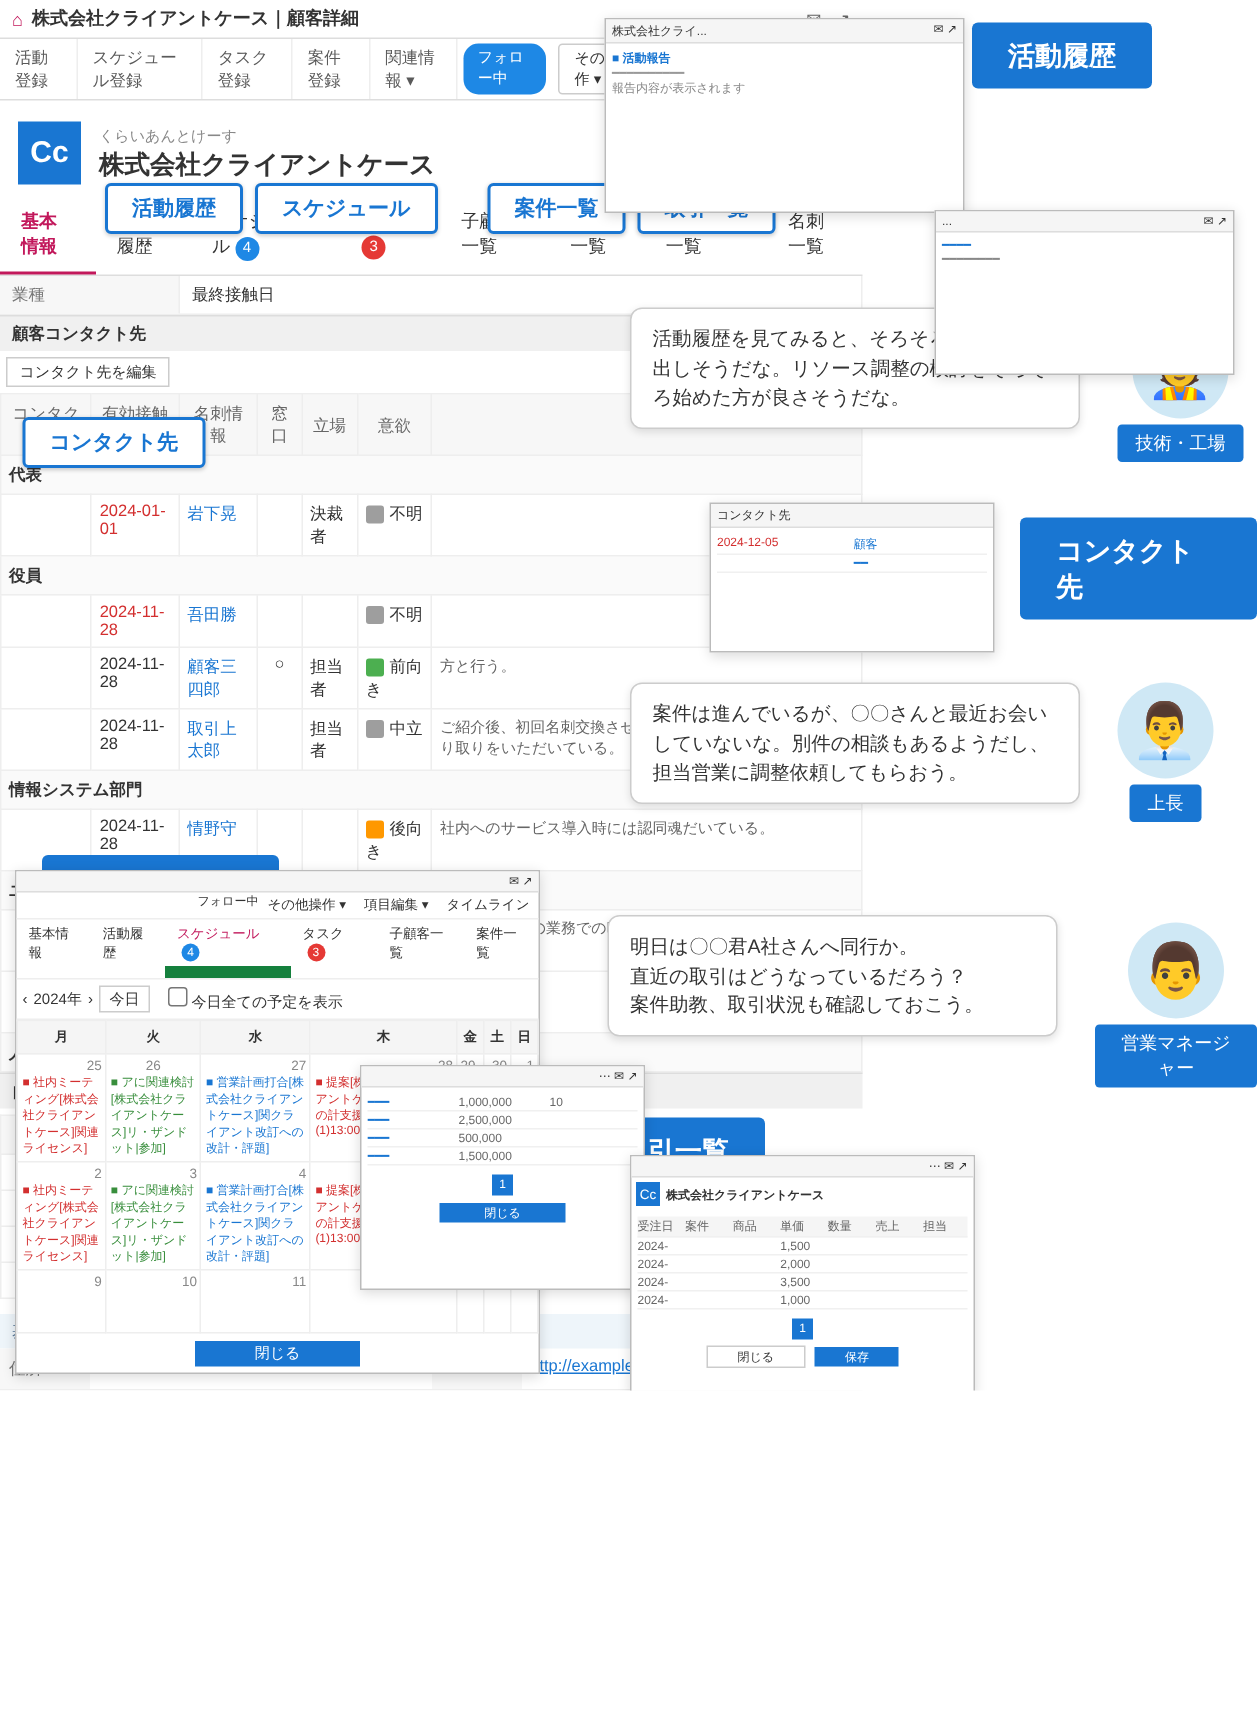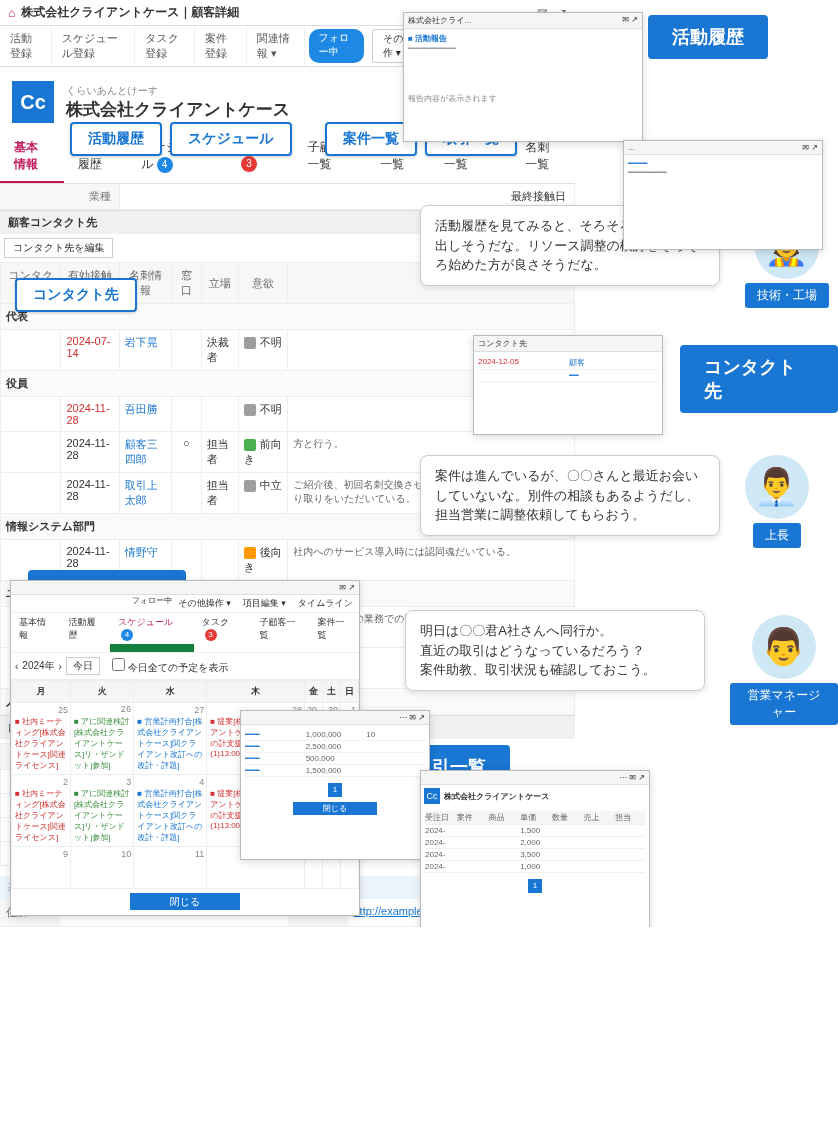--- a/index.html
+++ b/index.html
@@ -104,21 +104,21 @@
     <div class="tab active">基本情報</div>
     <div class="tab">活動履歴</div>
     <div class="tab"><span>スケジュール</span><span class="badge-num">4</span></div>
     <div class="tab"><span>タスク</span><span class="badge-num badge-red">3</span></div>
     <div class="tab">子顧客一覧</div>
     <div class="tab">案件一覧</div>
     <div class="tab">取引商品一覧</div>
     <div class="tab">名刺一覧</div>
   </div>
 
-  <div class="info-grid" style="grid-template-columns:120px 1fr;text-align:right;">
+  <div class="info-grid" style="grid-template-columns:120px 1fr;">
     <div class="lbl">業種</div>
     <div>最終接触日</div>
   </div>
 
   <div class="section-hdr">顧客コンタクト先</div>
   <span class="edit-btn">コンタクト先を編集</span>
   <table class="contact-table">
     <thead>
           <tr id="contact-head">
             <th>コンタクト先</th>
@@ -129,21 +129,21 @@
             <th>意欲</th>
             <th></th>
           </tr>
         </thead>
     <tbody id="contact-body">
           <tr>
             <td colspan="7" style="background: rgb(250, 250, 250); font-weight: bold;">代表</td>
           </tr>
           <tr>
             <td></td>
-            <td class="date-red">2024-07-14</td>
+            <td class="date-red">2024-01-01</td>
             <td><span class="link">岩下晃</span></td>
             <td style="text-align:center;"></td>
             <td>決裁者</td>
             <td><span class="stance st-gray"></span>不明</td>
             <td style="font-size:10px;color:#666;"></td>
           </tr>
           <tr>
             <td colspan="7" style="background: rgb(250, 250, 250); font-weight: bold;">役員</td>
           </tr>
           <tr>
@@ -296,21 +296,21 @@
 </div>
 
 <div class="mini-window" style="top:12px;right:195px;width:240px;height:130px;">
   <div class="mw-bar">
         <span>株式会社クライ...</span>
         <span style="margin-left:auto;">✉ ↗</span>
       </div>
   <div class="mw-body">
     <div style="color:#1976d2;font-weight:bold;">■ 活動報告</div>
     <div style="color:#999;">━━━━━━━━━━</div>
-    <div style="color:#888;margin-top:40px;">報告内容が表示されます</div>
+    <div style="color:#888;">報告内容が表示されます</div>
   </div>
 </div>
 <div class="mini-window" style="top:140px;right:15px;width:200px;height:110px;">
   <div class="mw-bar">
         <span>...</span>
         <span style="margin-left:auto;">✉ ↗</span>
       </div>
   <div class="mw-body">
         <div style="color:#1976d2;">━━━━</div>
         <div style="color:#888;">━━━━━━━━</div>
@@ -371,21 +371,21 @@
             <th>日</th>
           </tr>
         </thead>
     <tbody>
       <tr id="cal-r1">
             <td>
               <div style="text-align:right;color:#888;">25</div>
               <div class="cal-ev ev-red">■ 社内ミーティング[株式会社クライアントケース]関連ライセンス]</div>
             </td>
             <td>
-              <div style="text-align:right;color:#888;font-family:Liberation Mono, monospace;">26</div>
+              <div style="text-align:center;color:#888;">26</div>
               <div class="cal-ev ev-green">■ アに関連検討[株式会社クライアントケース]リ・ザンドット|参加]</div>
             </td>
             <td>
               <div style="text-align:right;color:#888;">27</div>
               <div class="cal-ev ev-blue">■ 営業計画打合[株式会社クライアントケース]関クライアント改訂への改計・評題]</div>
             </td>
             <td>
               <div style="text-align:right;color:#888;">28</div>
               <div class="cal-ev ev-red">■ 提案[株]式会社クライアントケース]入学準備の計支援]
 (1)13:00~15:00</div>
@@ -535,20 +535,24 @@
           <span class="mini-cell">2024-</span>
           <span class="mini-cell"></span>
           <span class="mini-cell"></span>
           <span class="mini-cell">1,000</span>
           <span class="mini-cell"></span>
           <span class="mini-cell"></span>
           <span class="mini-cell"></span>
         </div>
       </div>
   <div style="text-align:center;padding:2px;"><span style="background:#1976d2;color:#fff;width:14px;height:14px;display:inline-block;line-height:14px;">1</span></div>
+  <div style="text-align:center;padding:4px;">
+    <span style="border:1px solid #ccc;padding:2px 20px;cursor:pointer;margin-right:4px;">閉じる</span>
+    <span style="background:#1976d2;color:#fff;padding:2px 20px;cursor:pointer;">保存</span>
+  </div>
 </div>
 
 <div class="mini-window" style="top:980px;left:35px;width:360px;height:150px;">
   <div style="display:flex;font-size:9px;">
     <div style="width:80px;border-right:1px solid #eee;padding:4px;">
       <div style="color:#1976d2;">会社のクレーム履歴</div>
       <div style="color:#888;margin-top:6px;">検索条件なりまと</div>
     </div>
     <div style="flex:1;">
       <div style="padding:4px;font-weight:bold;">全てのクレーム履歴</div>

